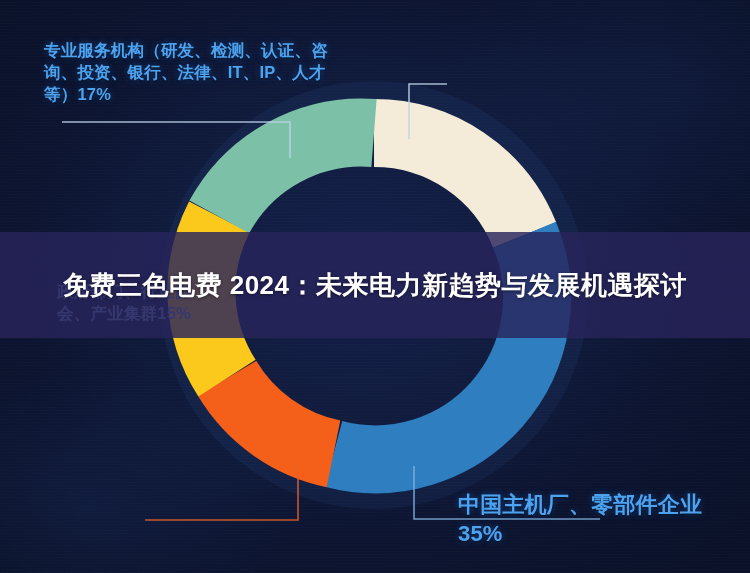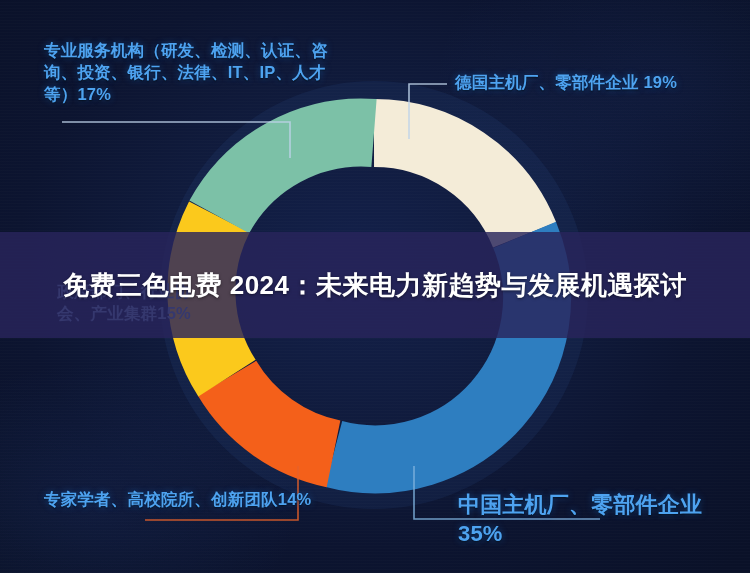--- a/index.html
+++ b/index.html
@@ -143,25 +143,23 @@
       <path d="M 447 84 L 409 84 L 409 139" stroke="#bfd4ea"></path>
 
       <path d="M 600 519 L 414 519 L 414 466" stroke="#7fb2de"></path>
 
       <path d="M 145 520 L 298 520 L 298 466" stroke="#e8622a"></path>
     </g>
   </svg>
 
   <div class="callout" id="label-pro">专业服务机构（研发、检测、认证、咨询、投资、银行、法律、IT、IP、人才等）17%</div>
 
-  <div class="callout" id="label-de">德国主机厂、零部件企业 19%</div>
 
   <div class="callout" id="label-cn">中国主机厂、零部件企业35%</div>
 
-  <div class="callout" id="label-expert">专家学者、高校院所、创新团队14%</div>
 
   <div class="callout" id="label-gov">政府部门、行业协会、产业集群15%</div>
 
   <div id="banner">
     <div id="banner-title">免费三色电费 2024：未来电力新趋势与发展机遇探讨</div>
   </div>
 
 </div>
 
 </body></html>

